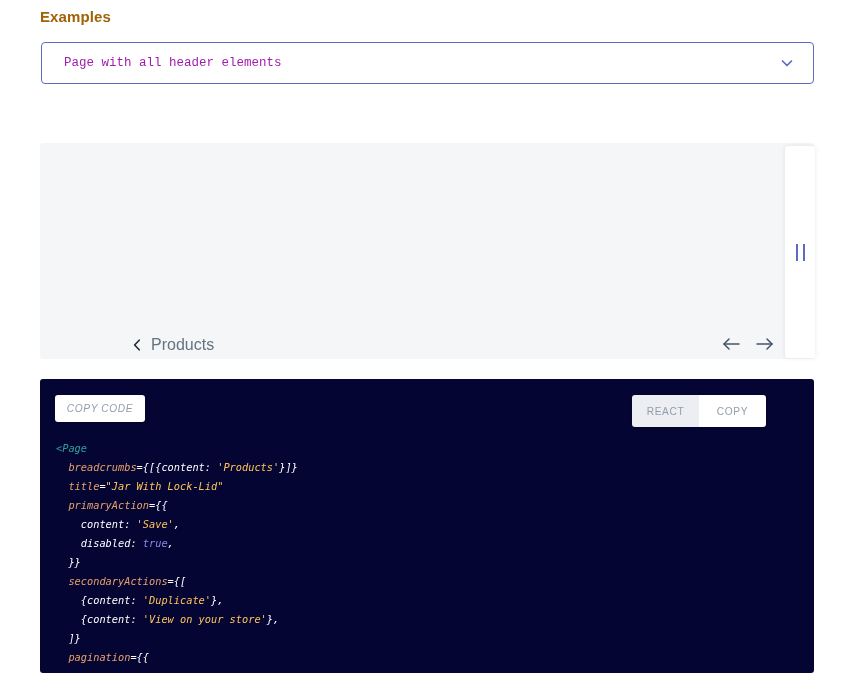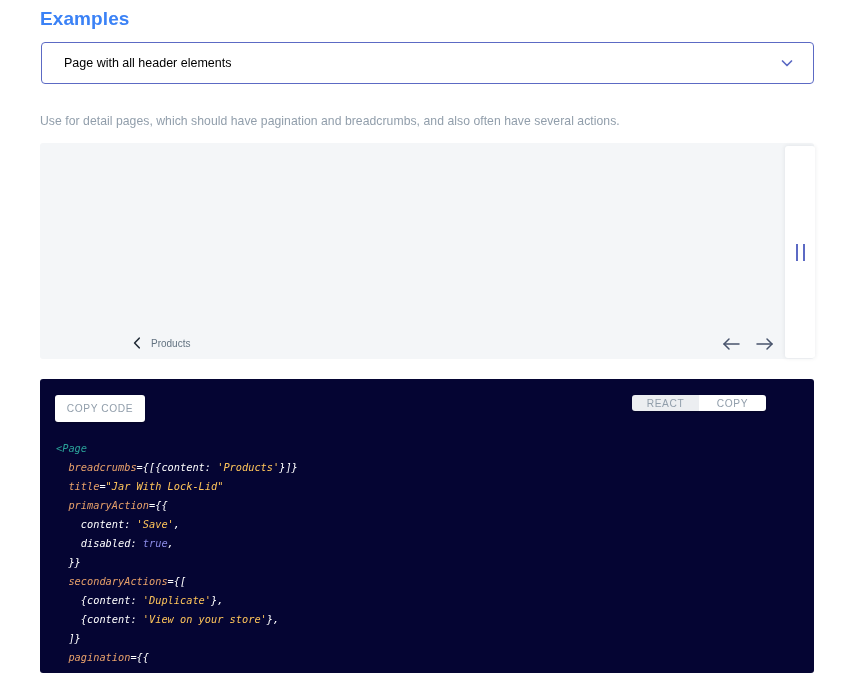--- a/index.html
+++ b/index.html
@@ -15,42 +15,43 @@
     position: relative;
     width: 846px;
     height: 673px;
     background: #ffffff;
   }
 
   
   .section-title {
     position: absolute;
     left: 40px; top: 8px;
-    font-size: 19px;
+    font-size: 15px;
     font-weight: 700;
-    color: #3b82f6;
+    color: #a16207;
     letter-spacing: 0.1px;
   }
 
   
   .select-wrap {
     position: absolute;
     left: 41px; top: 42px;
     width: 773px; height: 42px;
     border: 1.5px solid #5c6ac4;
     border-radius: 4px;
     background: #ffffff;
     display: flex;
     align-items: center;
     cursor: pointer;
   }
   .select-value {
     margin-left: 22px;
     font-size: 12.5px;
-    color: #000000;
+    color: #a21caf;
+    font-family: Liberation Mono, monospace;
   }
   .select-chevron {
     position: absolute;
     right: 16px; top: 50%;
     transform: translateY(-50%);
     width: 20px; height: 20px;
     display: flex; align-items: center; justify-content: center;
   }
   .select-chevron svg { display: block; }
 
@@ -83,21 +84,21 @@
     position: absolute;
     left: 91px; top: 193px;
     display: flex; align-items: center; gap: 8px;
     cursor: pointer;
   }
   .pv-breadcrumb .bc-chevron {
     width: 12px; height: 14px;
     display: flex; align-items: center; justify-content: center;
   }
   .pv-breadcrumb .bc-label {
-    font-size: 10px;
+    font-size: 16px;
     color: #637381;
   }
 
   .pv-pagination {
     position: absolute;
     left: 681px; top: 191px;
     display: flex; gap: 14px;
     align-items: center;
   }
   .pv-pagination .pg-btn {
@@ -145,32 +146,33 @@
     background: #ffffff;
     border: none;
     border-radius: 3px;
     color: #919eab;
     font-size: 10.2px;
     font-family: "Liberation Sans", sans-serif;
     letter-spacing: 0.6px;
     cursor: pointer;
     display: flex; align-items: center; justify-content: center;
     box-shadow: 0 1px 2px rgba(0,0,0,0.25);
+    font-style: italic;
   }
 
   .code-tabs {
     position: absolute;
     right: 48px; top: 16px;
     display: flex;
     border-radius: 3px;
     overflow: hidden;
     box-shadow: 0 1px 2px rgba(0,0,0,0.25);
   }
   .code-tabs .tab {
-    width: 67px; height: 16px;
+    width: 67px; height: 32px;
     display: flex; align-items: center; justify-content: center;
     font-size: 10.2px;
     letter-spacing: 0.6px;
     color: #919eab;
     background: #ffffff;
     cursor: pointer;
     border: none;
     font-family: "Liberation Sans", sans-serif;
   }
   .code-tabs .tab.selected {
@@ -206,21 +208,20 @@
 
   <div class="select-wrap">
     <span class="select-value">Page with all header elements</span>
     <span class="select-chevron">
       <svg width="16" height="16" viewBox="0 0 16 16" fill="none">
         <path d="M3.5 6 L8 10.5 L12.5 6" stroke="#5c6ac4" stroke-width="1.7" stroke-linecap="round" stroke-linejoin="round"></path>
       </svg>
     </span>
   </div>
 
-  <div class="description">Use for detail pages, which should have pagination and breadcrumbs, and also often have several actions.</div>
 
   <div class="preview">
     <div class="preview-inner">
 
       <div class="pv-breadcrumb">
         <span class="bc-chevron">
           <svg width="8" height="12" viewBox="0 0 8 12" fill="none">
             <path d="M6.2 1.2 L1.6 6 L6.2 10.8" stroke="#212b36" stroke-width="1.6" stroke-linecap="round" stroke-linejoin="round"></path>
           </svg>
         </span>

